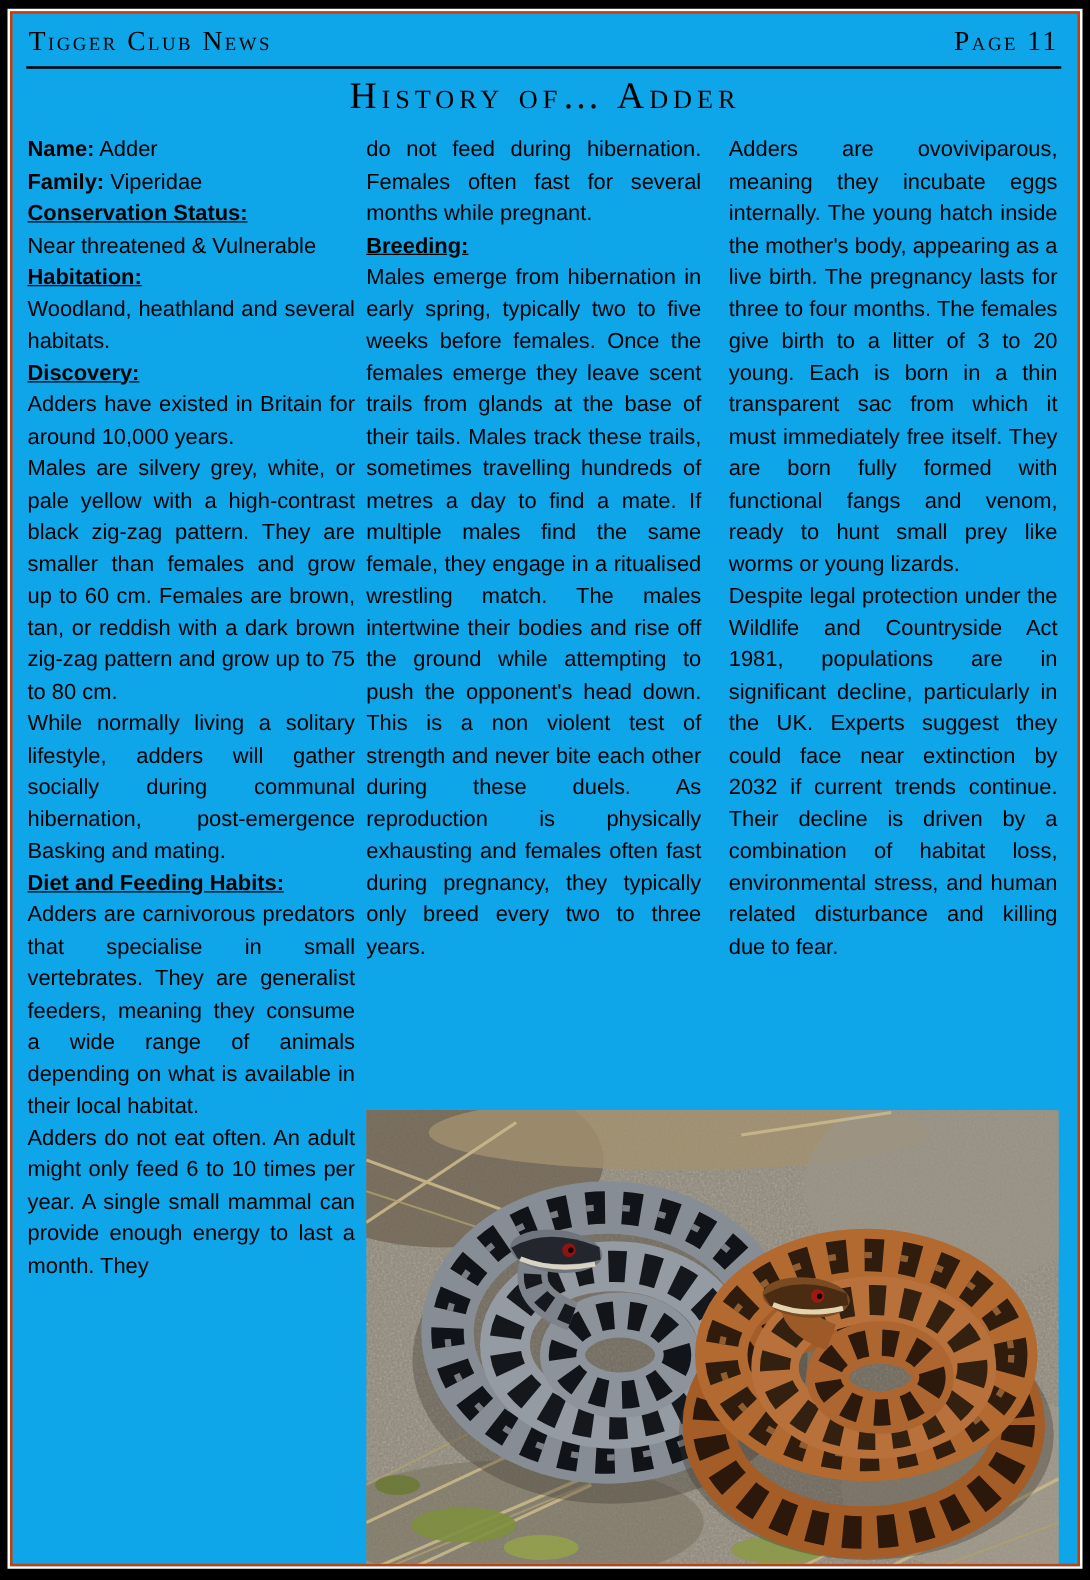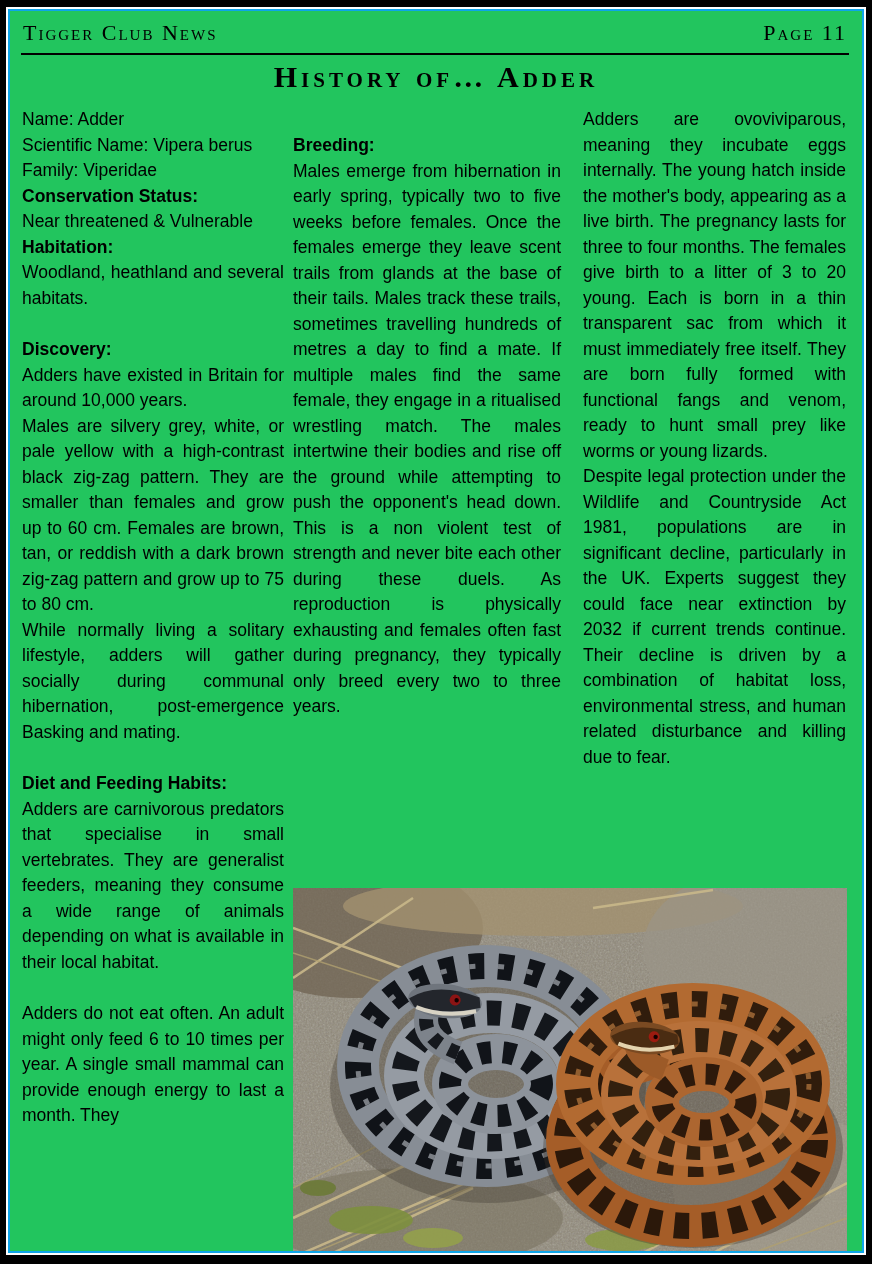--- a/index.html
+++ b/index.html
@@ -3,46 +3,46 @@
 <meta charset="utf-8">
 <style>
   html,body{margin:0;padding:0;background:#ffffff;}
   .frame{
     width:872px;height:1264px;box-sizing:border-box;
     border-style:solid;border-color:#000;border-width:7px 6px 9px 6px;
     padding:2px;background:#fff;
   }
   .inner{
     position:relative;width:100%;height:100%;box-sizing:border-box;
-    border:2px solid #0ea5e9;background:#22c55e;overflow:hidden;
+    border:2px solid #c2410c;background:#0ea5e9;overflow:hidden;
     font-family:"Liberation Sans",sans-serif;color:#000;
   }
   .hdr{
     position:absolute;top:9px;left:13px;right:15px;
     display:flex;justify-content:space-between;align-items:baseline;
     font-family:"Liberation Serif",serif;font-variant:small-caps;
     font-size:22px;letter-spacing:2px;
   }
   .rule{position:absolute;top:42px;left:11px;right:13px;border-top:2px solid #000;}
   .title{
     position:absolute;top:49px;left:0;right:0;margin:0;text-align:center;
-    font-family:"Liberation Serif",serif;font-variant:small-caps;font-weight:bold;
+    font-family:"Liberation Serif",serif;font-variant:small-caps;font-weight:normal;
     font-size:30px;letter-spacing:4px;
   }
   .col{
     position:absolute;top:96px;font-size:17.5px;line-height:25.5px;
     text-align:justify;text-justify:inter-word;
   }
   .col1{left:12px;width:262px;}
   .col2{left:283px;width:268px;}
   .col3{left:573px;width:263px;}
   .col p{margin:0;}
-  .col p.sp{margin-top:26px;}
-  .col p.h{font-weight:bold;}
-  .col .lbl{font-weight:normal;}
+  .col p.sp{}
+  .col p.h{font-weight:bold;text-decoration:underline;}
+  .col .lbl{font-weight:bold;}
   .photo{
     position:absolute;left:283px;top:877px;width:554px;height:365px;margin:0;
   }
   .photo svg{display:block;width:100%;height:100%;}
 </style>
 </head>
 <body>
 
 <div class="frame">
   <div class="inner">
@@ -50,36 +50,36 @@
     <div class="hdr">
       <span>Tigger Club News</span>
       <span>Page 11</span>
     </div>
     <div class="rule"></div>
 
     <h1 class="title">History of… Adder</h1>
 
     <section class="col col1">
       <p><span class="lbl">Name:</span> <span>Adder</span></p>
-      <p><span class="lbl">Scientific Name:</span> <span>Vipera berus</span></p>
       <p><span class="lbl">Family:</span> <span>Viperidae</span></p>
       <p class="h">Conservation Status:</p>
       <p>Near threatened &amp; Vulnerable</p>
       <p class="h">Habitation:</p>
       <p>Woodland, heathland and several habitats.</p>
       <p class="h sp">Discovery:</p>
       <p>Adders have existed in Britain for around 10,000 years.</p>
       <p>Males are silvery grey, white, or pale yellow with a high-contrast black zig-zag pattern. They are smaller than females and grow up to 60 cm. Females are brown, tan, or reddish with a dark brown zig-zag pattern and grow up to 75 to 80 cm.</p>
       <p>While normally living a solitary lifestyle, adders will gather socially during communal hibernation, post-emergence Basking and mating.</p>
       <p class="h sp">Diet and Feeding Habits:</p>
       <p>Adders are carnivorous predators that specialise in small vertebrates. They are generalist feeders, meaning they consume a wide range of animals depending on what is available in their local habitat.</p>
       <p class="sp">Adders do not eat often. An adult might only feed 6 to 10 times per year. A single small mammal can provide enough energy to last a month. They</p>
     </section>
 
     <section class="col col2">
+      <p>do not feed during hibernation. Females often fast for several months while pregnant.</p>
       <p class="h sp">Breeding:</p>
       <p>Males emerge from hibernation in early spring, typically two to five weeks before females. Once the females emerge they leave scent trails from glands at the base of their tails. Males track these trails, sometimes travelling hundreds of metres a day to find a mate. If multiple males find the same female, they engage in a ritualised wrestling match. The males intertwine their bodies and rise off the ground while attempting to push the opponent's head down. This is a non violent test of strength and never bite each other during these duels. As reproduction is physically exhausting and females often fast during pregnancy, they typically only breed every two to three years.</p>
     </section>
 
     <section class="col col3">
       <p>Adders are ovoviviparous, meaning they incubate eggs internally. The young hatch inside the mother's body, appearing as a live birth. The pregnancy lasts for three to four months. The females give birth to a litter of 3 to 20 young. Each is born in a thin transparent sac from which it must immediately free itself. They are born fully formed with functional fangs and venom, ready to hunt small prey like worms or young lizards.</p>
       <p>Despite legal protection under the Wildlife and Countryside Act 1981, populations are in significant decline, particularly in the UK. Experts suggest they could face near extinction by 2032 if current trends continue. Their decline is driven by a combination of habitat loss, environmental stress, and human related disturbance and killing due to fear.</p>
     </section>
 
     <figure class="photo">

